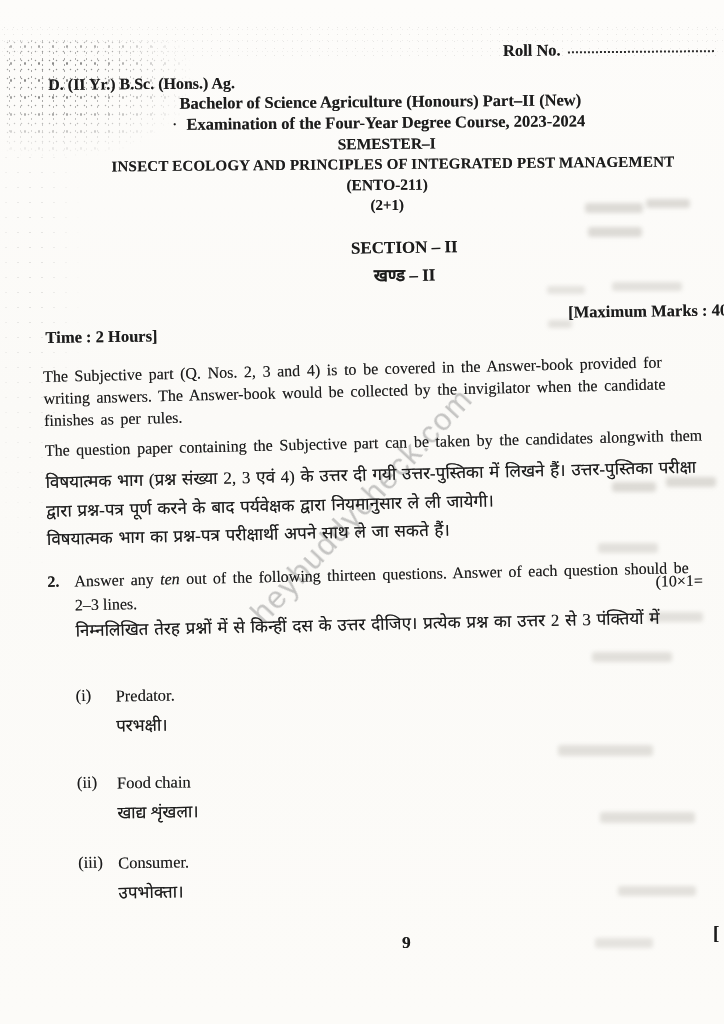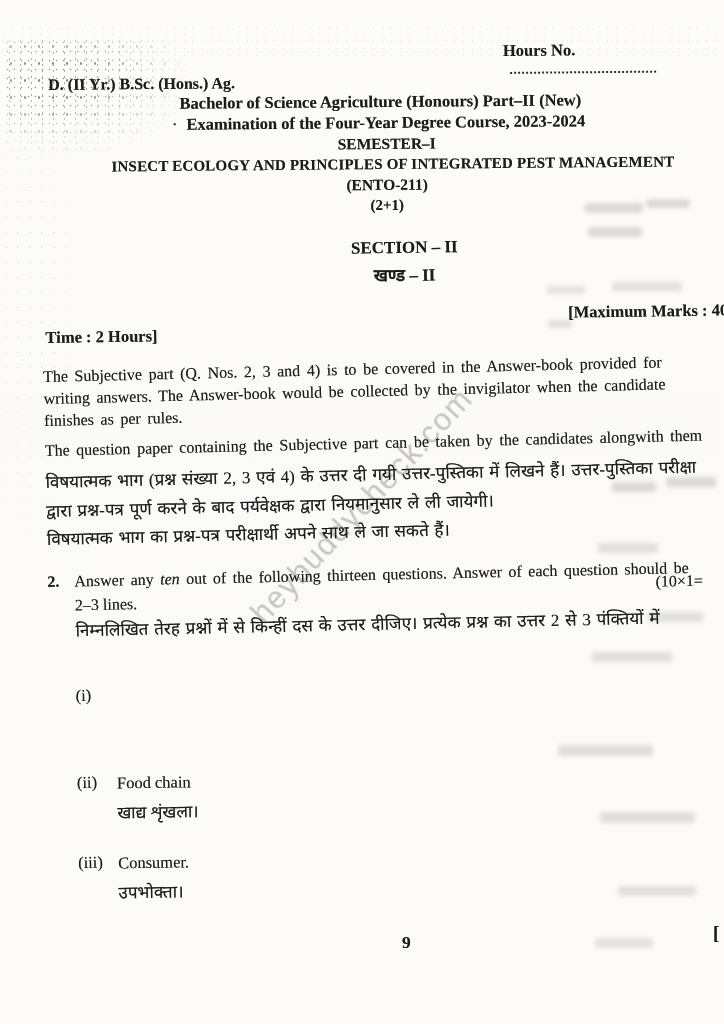--- a/index.html
+++ b/index.html
@@ -139,21 +139,21 @@
   <div class="bleed" style="left:592px;top:652px;width:80px;height:10px;opacity:.32;"></div>
   <div class="bleed" style="left:558px;top:745px;width:95px;height:11px;opacity:.32;"></div>
   <div class="bleed" style="left:600px;top:812px;width:95px;height:11px;opacity:.32;"></div>
   <div class="bleed" style="left:618px;top:886px;width:78px;height:10px;opacity:.3;"></div>
   <div class="bleed" style="left:595px;top:938px;width:58px;height:10px;opacity:.28;"></div>
 
   <div id="watermark">heybuddycheck.com</div>
 
   <div id="header-block">
     <div id="roll-line" class="scan-text">
-      <span class="bold">Hours No.</span><span id="roll-dots"></span>
+      <span class="bold">Roll No.</span><span id="roll-dots"></span>
     </div>
     <div id="course-line" class="scan-text">D. (II Yr.) B.Sc. (Hons.) Ag.</div>
     <div id="title-stack">
       <div class="t t1 center-line bold scan-text">Bachelor of Science Agriculture (Honours) Part–II (New)</div>
       <div class="t t2 center-line bold scan-text"><span style="font-weight:400;margin-right:9px;">·</span><span>Examination of the Four-Year Degree Course, 2023-2024</span></div>
       <div class="t t3 center-line bold scan-text">SEMESTER–I</div>
       <div class="t t4 center-line bold scan-text">INSECT ECOLOGY AND PRINCIPLES OF INTEGRATED PEST MANAGEMENT</div>
       <div class="t t5 center-line bold scan-text">(ENTO-211)</div>
       <div class="t t6 center-line bold scan-text">(2+1)</div>
     </div>
@@ -184,21 +184,21 @@
     <div id="q2-line1" class="scan-text">
       <span id="q2-num">2.</span><span>Answer any </span><i>ten</i><span> out of the following thirteen questions. Answer of each question should be</span>
     </div>
     <div id="q2-marks" class="scan-text">(10×1=</div>
     <div id="q2-line2" class="scan-text">2–3 lines.</div>
     <div id="q2-hindi" class="scan-text">निम्नलिखित तेरह प्रश्नों में से किन्हीं दस के उत्तर दीजिए। प्रत्येक प्रश्न का उत्तर 2 से 3 पंक्तियों में</div>
   </div>
 
   <div id="items-block">
     <div class="item" style="top:686px;">
-      <span class="item-num scan-text">(i)</span>
+      <span class="item-num scan-text">(i)</span><span class="item-texts"><span class="item-en scan-text" style="display:block;">Predator.</span><span class="item-hi scan-text" style="display:block;">परभक्षी।</span></span>
     </div>
     <div class="item" style="top:773px;">
       <span class="item-num scan-text">(ii)</span><span class="item-texts"><span class="item-en scan-text" style="display:block;">Food chain</span><span class="item-hi scan-text" style="display:block;">खाद्य शृंखला।</span></span>
     </div>
     <div class="item" style="top:853px;">
       <span class="item-num scan-text">(iii)</span><span class="item-texts"><span class="item-en scan-text" style="display:block;">Consumer.</span><span class="item-hi scan-text" style="display:block;">उपभोक्ता।</span></span>
     </div>
   </div>
 
   <div id="page-number" class="scan-text">9</div>

